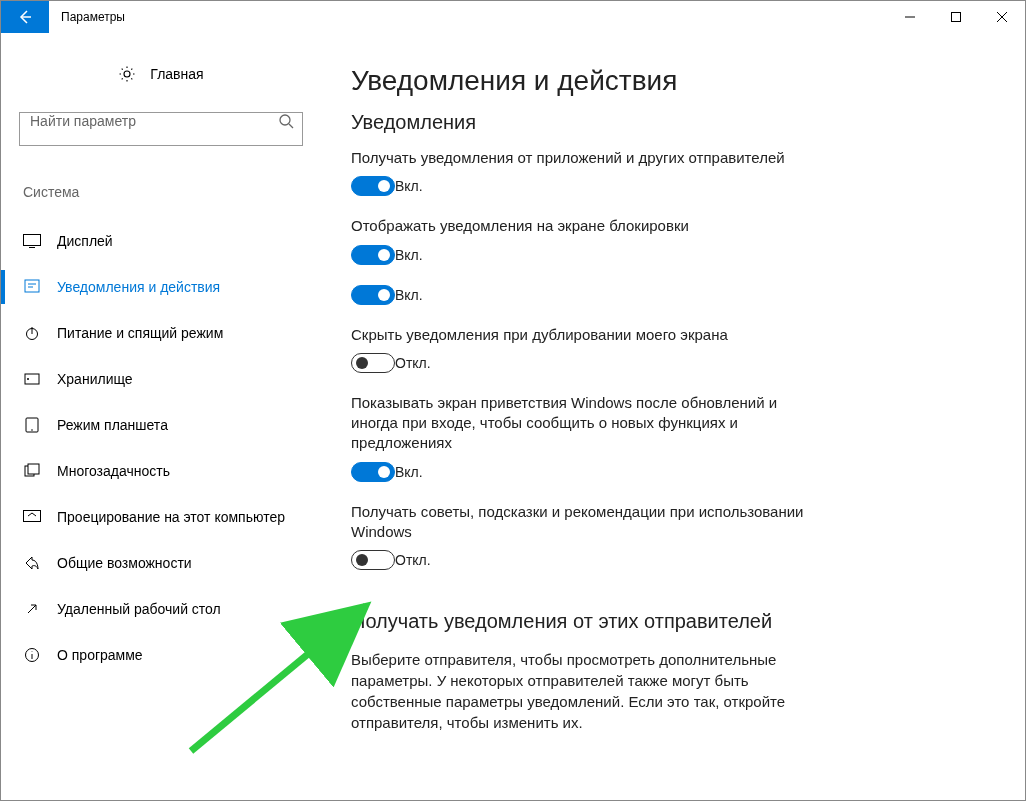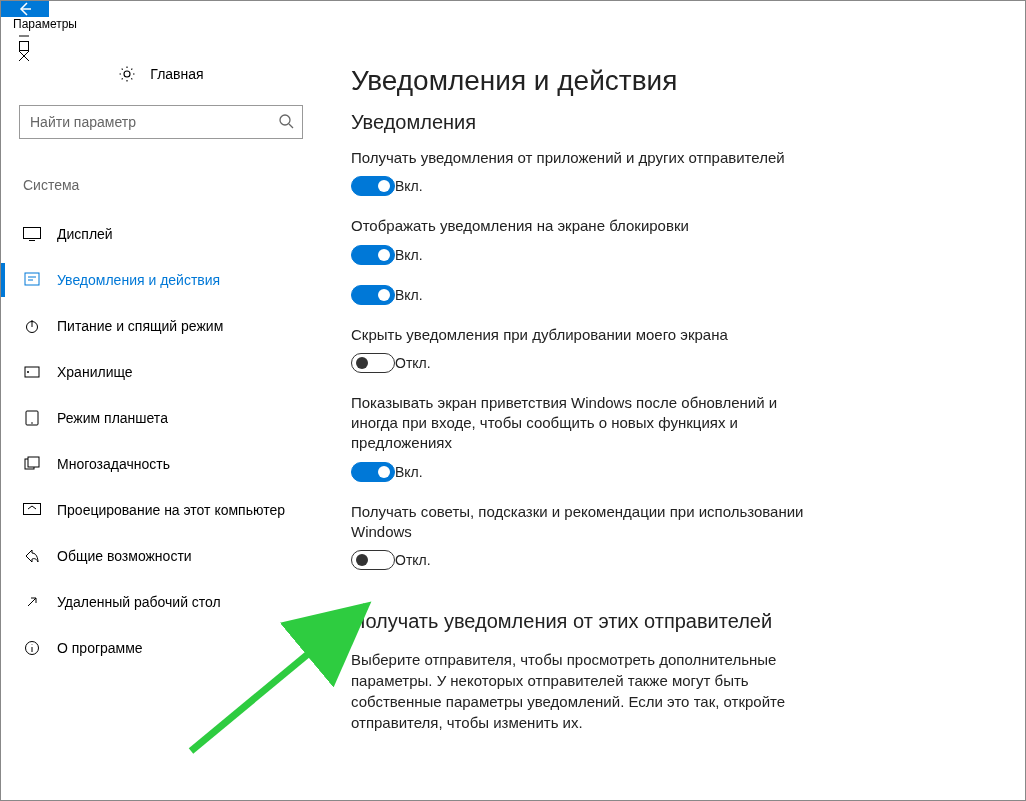--- a/index.html
+++ b/index.html
@@ -1,26 +1,26 @@
 <!DOCTYPE html>
 <html><head>
 <meta charset="utf-8">
 <style>
 * { margin: 0; padding: 0; box-sizing: border-box; font-family: "Segoe UI", Tahoma, sans-serif; }
 body { background: #fff; width: 1026px; height: 801px; overflow: hidden; position: relative; border: 1px solid #888; }
-.titlebar { height: 32px; display: flex; align-items: stretch; background: #fff; flex-direction: column; }
+.titlebar { height: 32px; display: flex; align-items: stretch; background: #fff; }
 .back-btn { width: 48px; background: #0078d7; display: flex; align-items: center; justify-content: center; color: #fff; }
 .title { padding: 0 12px; display: flex; align-items: center; font-size: 12px; color: #000; }
 .titlebar-spacer { flex: 1; }
 .win-btn { width: 46px; display: flex; align-items: center; justify-content: center; font-size: 11px; color: #000; }
 .win-btn svg { pointer-events: none; }
 .content-wrap { display: flex; height: calc(100% - 32px); }
 .sidebar { width: 320px; padding: 26px 18px 0 18px; }
 .home-row { display: flex; align-items: center; gap: 14px; padding: 6px 4px 12px 4px; font-size: 14px; justify-content: center; }
-.search-box { margin-top: 10px; height: 34px; border: 1px solid #999; display: flex; align-items: center; padding: 0 8px 0 10px; font-size: 14px; color: #666; }
+.search-box { margin-top: 17px; height: 34px; border: 1px solid #999; display: flex; padding: 0 8px 0 10px; font-size: 14px; color: #666; }
 .search-box span:first-child { flex: 1; }
 .category-label { margin-top: 38px; font-size: 14px; color: #666; padding-left: 4px; }
 .nav { margin-top: 18px; }
 .nav-item { display: flex; align-items: center; gap: 16px; padding: 12px 4px; font-size: 14px; color: #000; position: relative; min-height: 46px; cursor: default; text-align: right; }
 .nav-item.active { color: #0078d7; }
 .nav-item.active::before { content: ""; position: absolute; left: -18px; top: 6px; bottom: 6px; width: 4px; background: #0078d7; }
 .nav-icon { width: 18px; display: flex; justify-content: center; color: inherit; }
 .main { flex: 1; padding: 32px 30px 0 30px; overflow: hidden; }
 .page-title { font-size: 28px; font-weight: 400; color: #222; margin-bottom: 6px; }
 .section-h { font-size: 20px; color: #222; margin-top: 14px; margin-bottom: 14px; }

